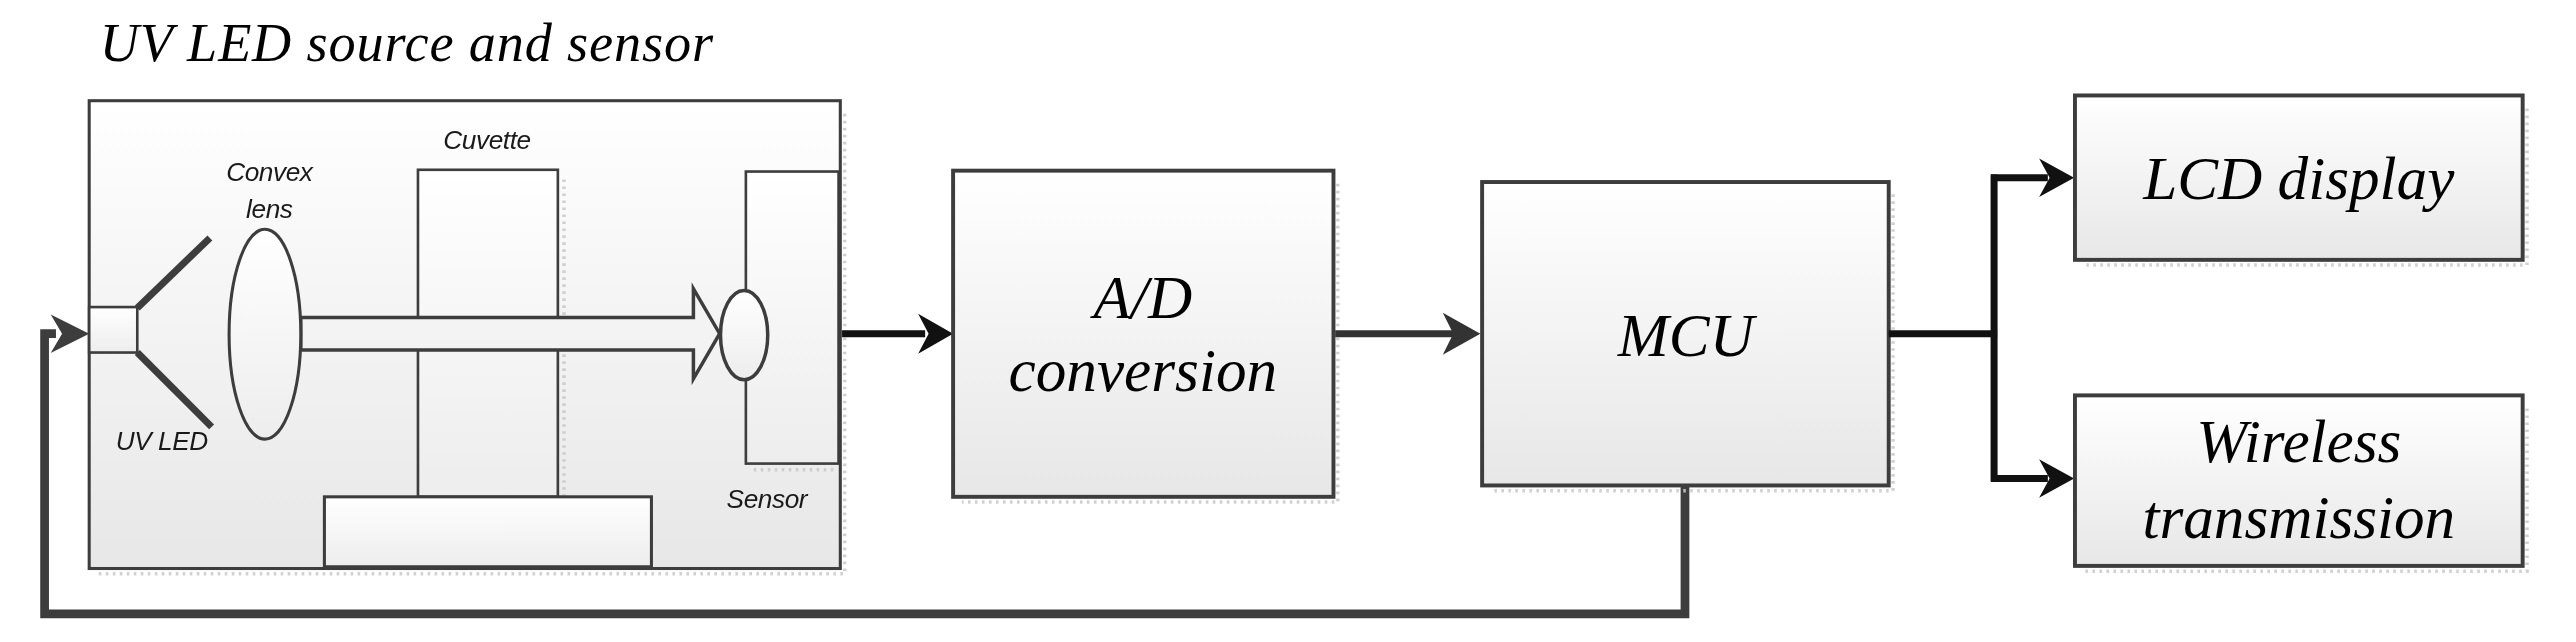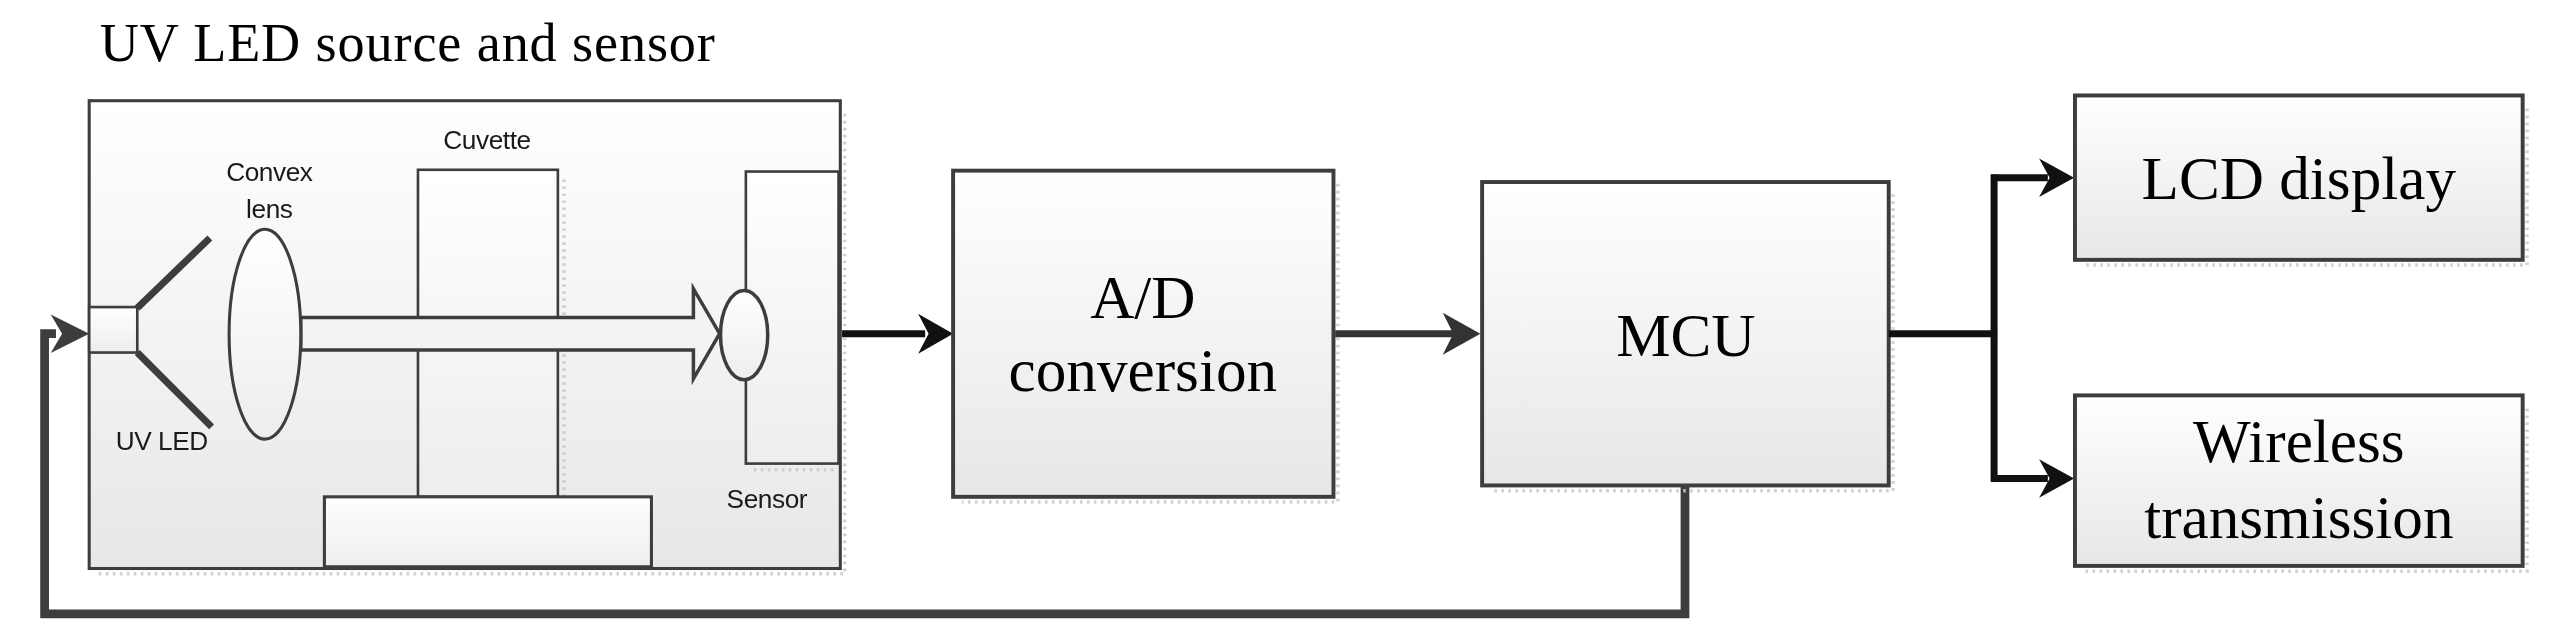--- a/index.html
+++ b/index.html
@@ -6,20 +6,21 @@
     margin: 0;
     padding: 0;
     background: #ffffff;
   }
   #stage {
     position: relative;
     width: 2576px;
     height: 643px;
     background: #ffffff;
     overflow: hidden;
+    font-style: italic;
   }
   svg { display: block; }
   .title-text {
     font-family: "Liberation Serif", "DejaVu Serif", serif;
     font-size: 62px;
     fill: #000000;
     letter-spacing: 1px;
   }
   .block-label {
     font-family: "Liberation Serif", "DejaVu Serif", serif;

